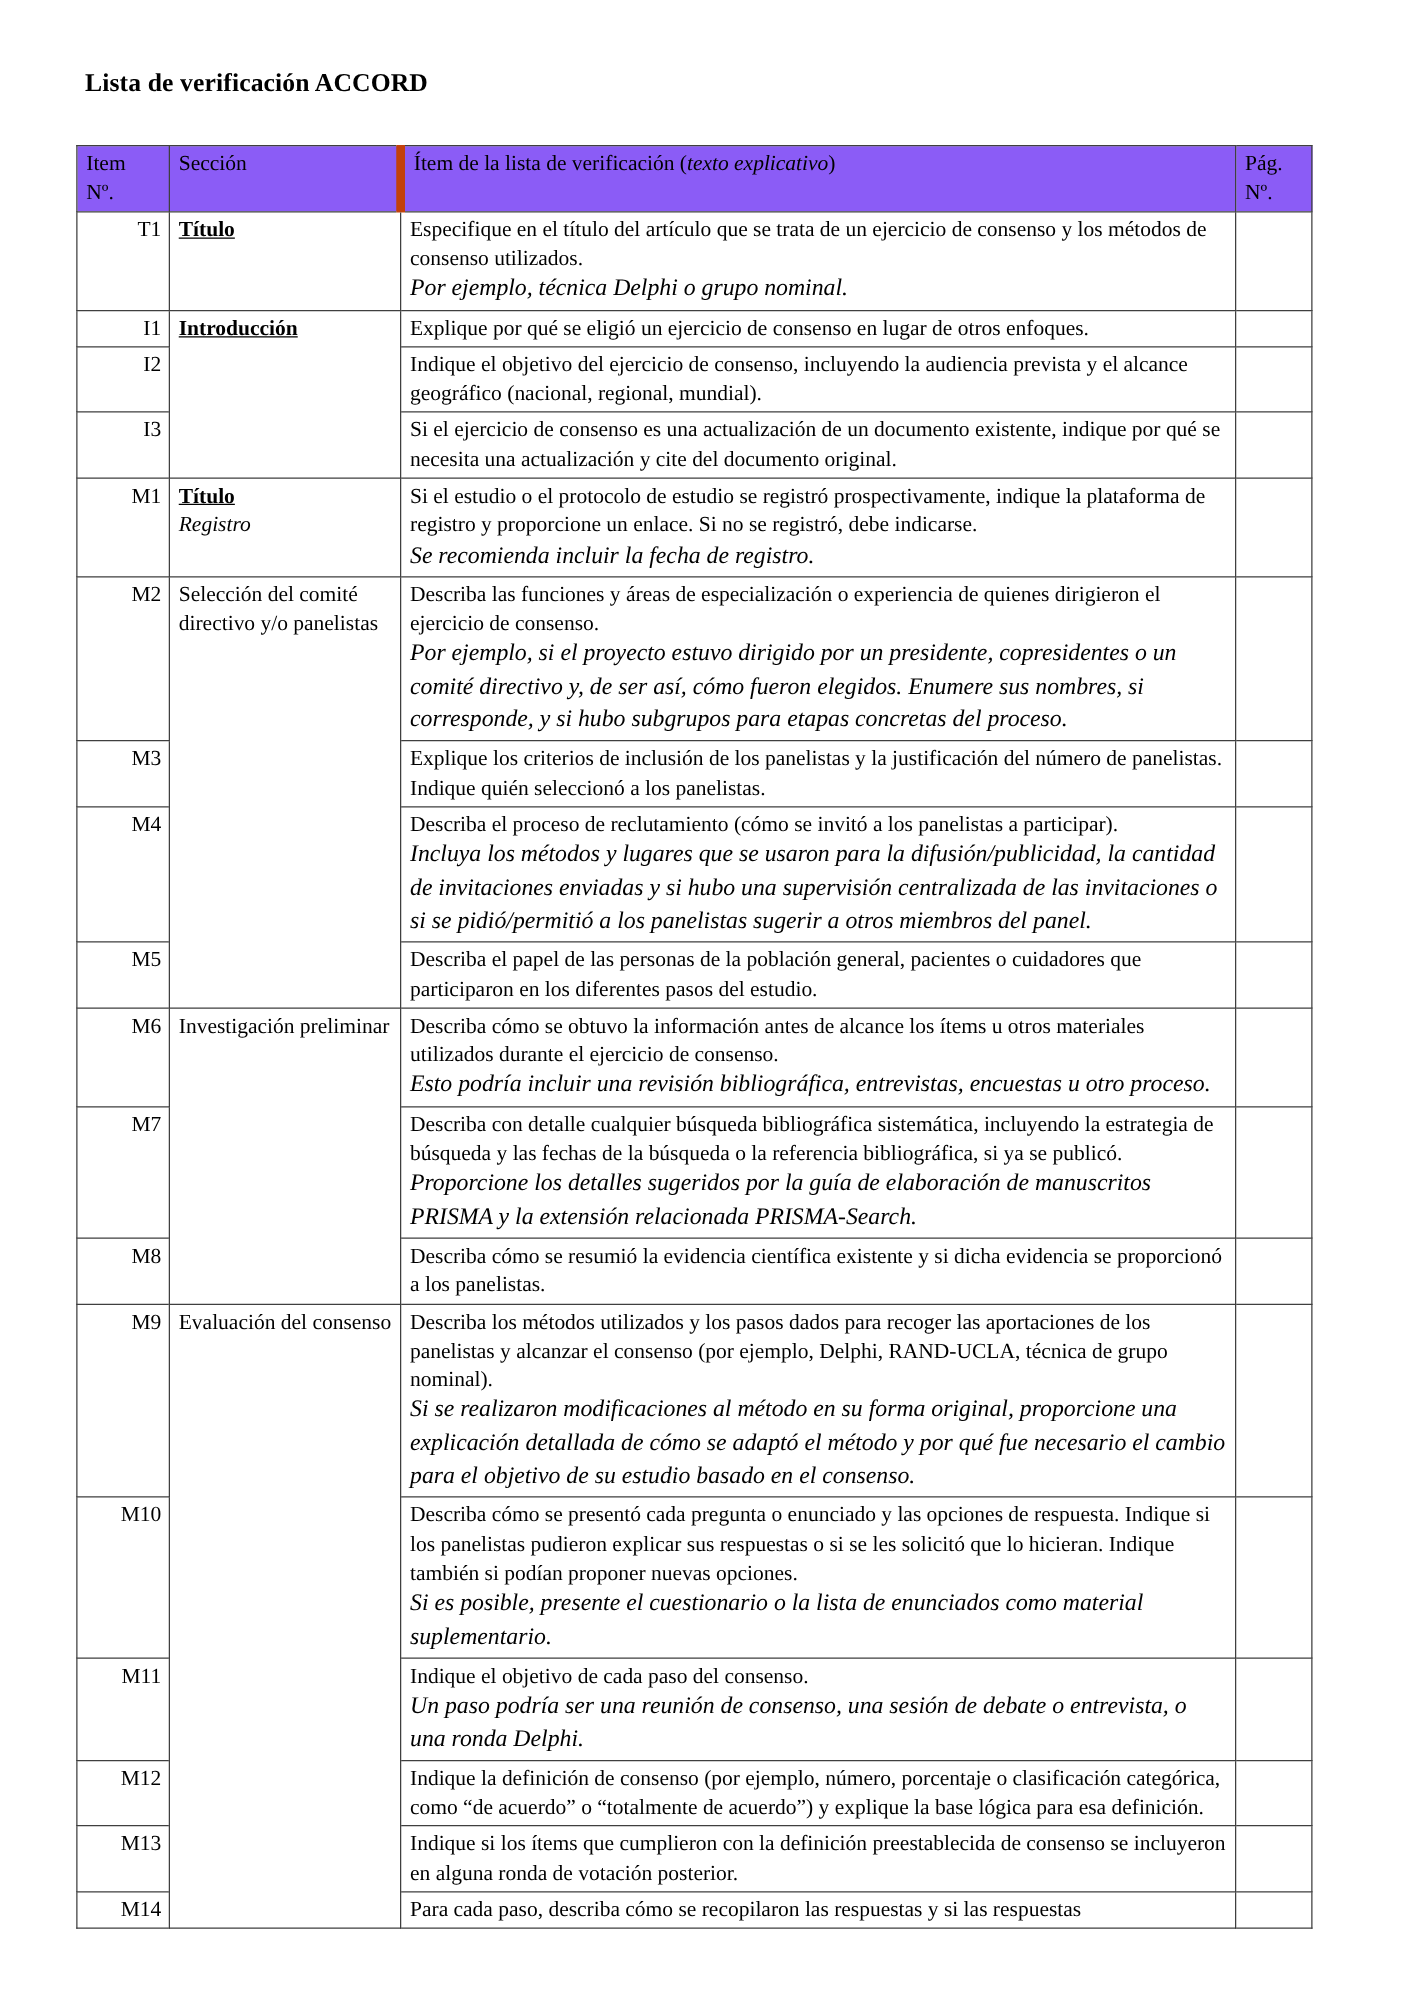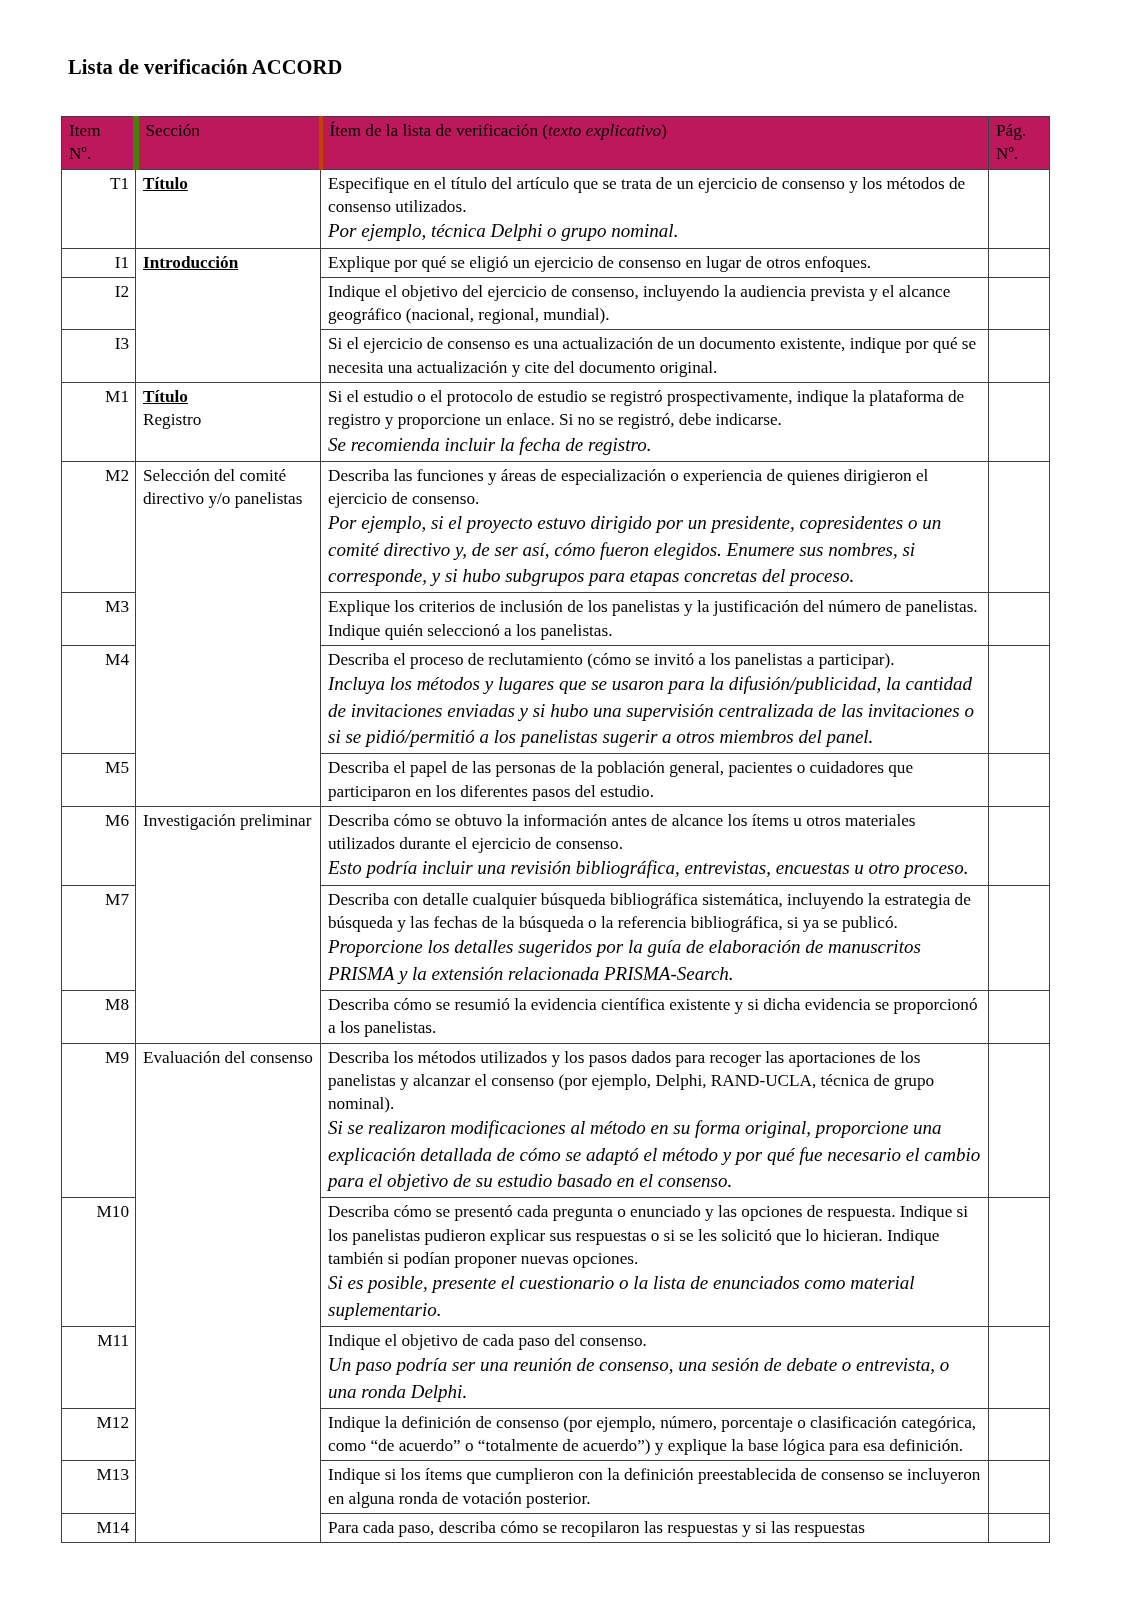--- a/index.html
+++ b/index.html
@@ -43,38 +43,38 @@
   table.checklist th,
   table.checklist td {
     border: 1px solid #3f3f3f;
     vertical-align: top;
     padding: 2px 6px 3px 7px;
     font-size: 17.2px;
     line-height: 1.355;
     color: #000;
   }
   thead th {
-    background: #be185d;
+    background: #8b5cf6;
     color: #ffffff;
     font-weight: normal;
     text-align: left;
     border-color: #1aafd0;
     padding: 3px 6px 4px 7px;
     line-height: 1.33;
   }
   thead th.h-pag { border-left: 1px solid #14532d; }
-  thead th.h-sec { border-left: 6px solid #4d7c0f; }
-  thead th.h-desc { border-left: 4px solid #c2410c; }
+  thead th.h-sec { border-left: 1px solid #4d7c0f; }
+  thead th.h-desc { border-left: 7px solid #c2410c; }
   thead th i { font-style: italic; }
 
   td.item { text-align: right; white-space: nowrap; }
   td.sec  { }
   td.sec .sec-main { display: block; }
   td.sec .sec-main.bold { font-weight: bold; text-decoration: underline; }
-  td.sec .sec-sub { display: block; }
+  td.sec .sec-sub { display: block; font-style: italic; }
   td.desc { }
   td.pag  { }
 
   .desc-main { display: block; }
   .desc-note {
     display: block;
     font-style: italic;
     font-size: 19px;
     line-height: 1.385;
   }

